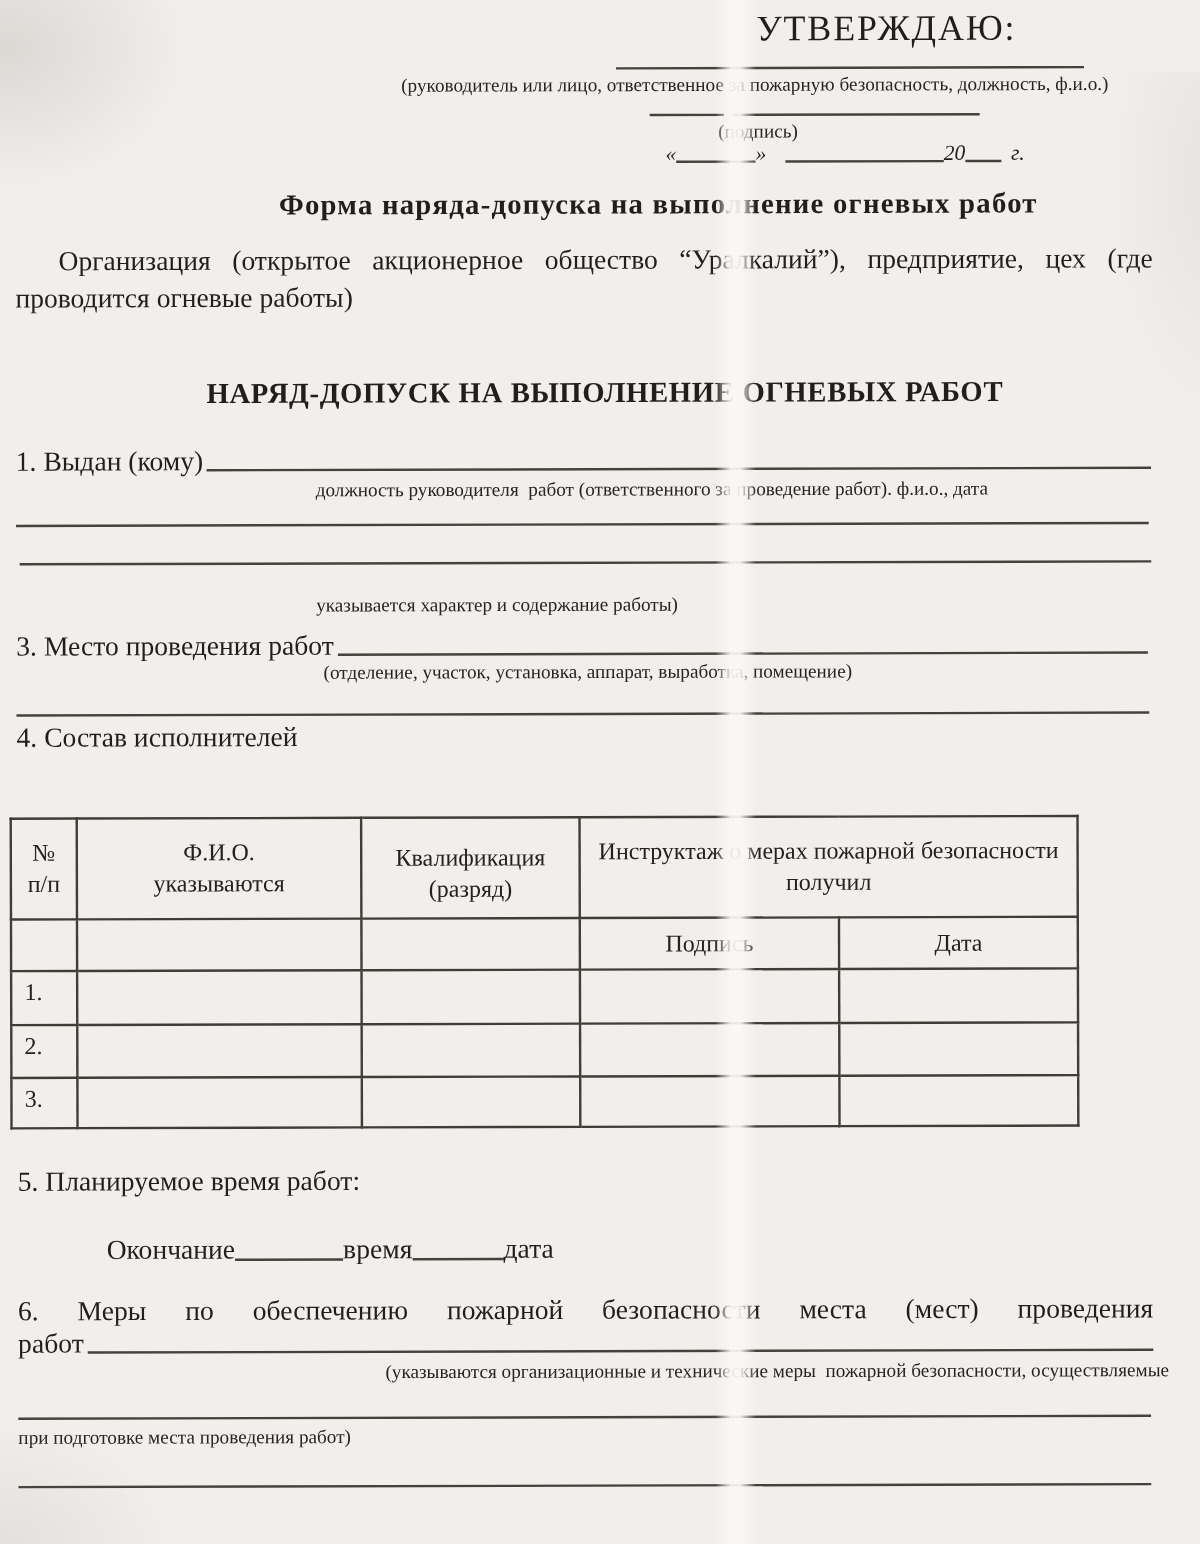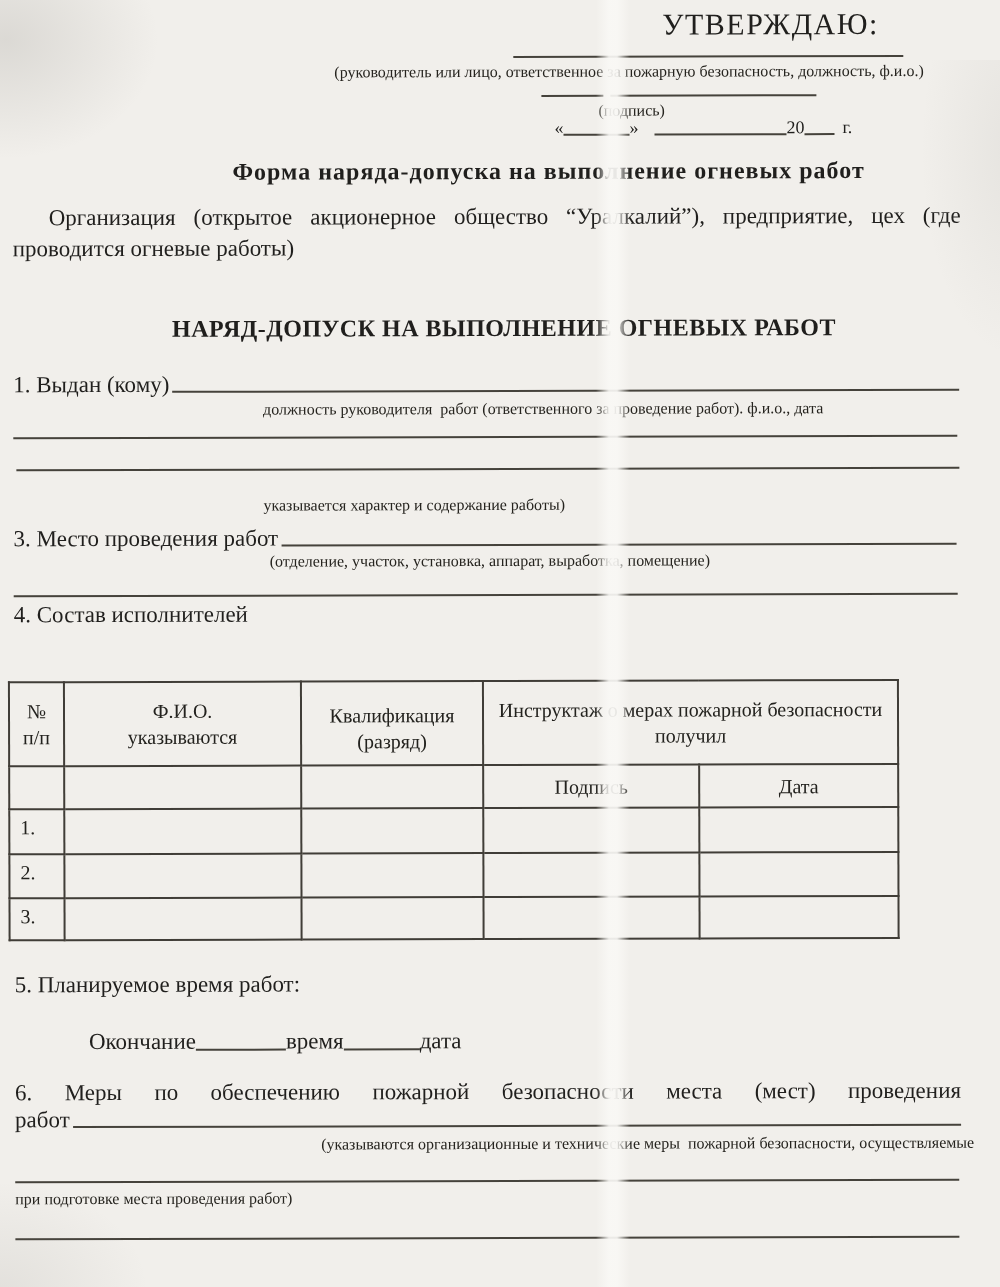--- a/index.html
+++ b/index.html
@@ -32,32 +32,32 @@
     background:linear-gradient(90deg, rgba(246,245,241,0) 0%, rgba(249,248,245,0.92) 38%, rgba(249,248,245,0.92) 62%, rgba(246,245,241,0) 100%);
   }
   .smudge{position:absolute;pointer-events:none;}
 </style>
 </head>
 <body>
 
 <div class="page">
   <div class="tilt">
 
-    <div class="t" style="left:664px;top:6px;width:290px;font-size:30px;letter-spacing:1.5px;">УТВЕРЖДАЮ:</div>
+    <div class="t" style="left:632px;top:6px;width:290px;font-size:30px;letter-spacing:1.5px;">УТВЕРЖДАЮ:</div>
 
     <div class="hline" style="left:515px;top:56px;width:390px;"></div>
 
     <div class="cap" style="left:336px;top:62px;width:584px;text-align:center;">(руководитель или лицо, ответственное за пожарную безопасность, должность, ф.и.о.)</div>
 
     <div class="hline" style="left:543px;top:95px;width:62px;"></div>
     <div class="hline" style="left:612px;top:95px;width:206px;"></div>
 
     <div class="cap" style="left:600px;top:101px;width:154px;text-align:left;">(подпись)</div>
 
-    <div class="t" style="left:556px;top:117px;font-size:18px;white-space:nowrap;">
+    <div class="t" style="left:556px;top:117px;font-size:18px;white-space:nowrap;font-style:italic;">
       <span>«</span><span class="blank" style="width:66px;"></span><span>»</span><span class="blank" style="width:132px;margin-left:16px;"></span><span>20</span><span class="blank" style="width:30px;"></span><span style="margin-left:8px;">г.</span>
     </div>
 
     <div class="t bold center" style="left:100px;top:156px;width:900px;font-size:24px;letter-spacing:1px;">Форма наряда-допуска на выполнение огневых работ</div>
 
     <div class="t body-text" style="left:14px;top:201px;width:948px;line-height:31px;">
       <div class="jlast" style="padding-left:36px;">Организация (открытое акционерное общество “Уралкалий”), предприятие, цех (где</div>
       <div>проводится огневые работы)</div>
     </div>
 

